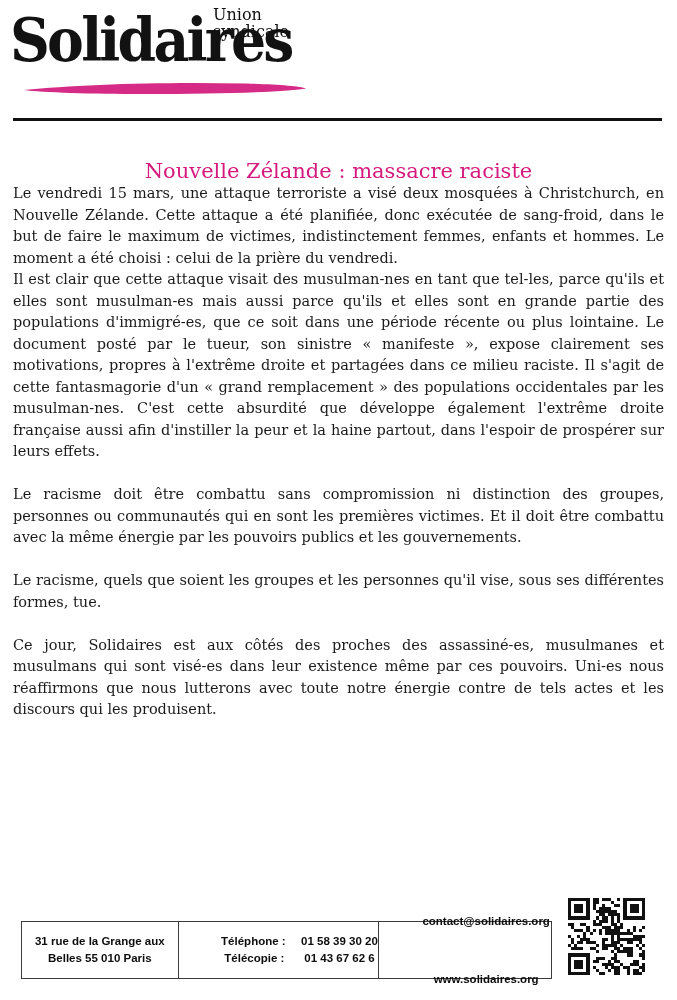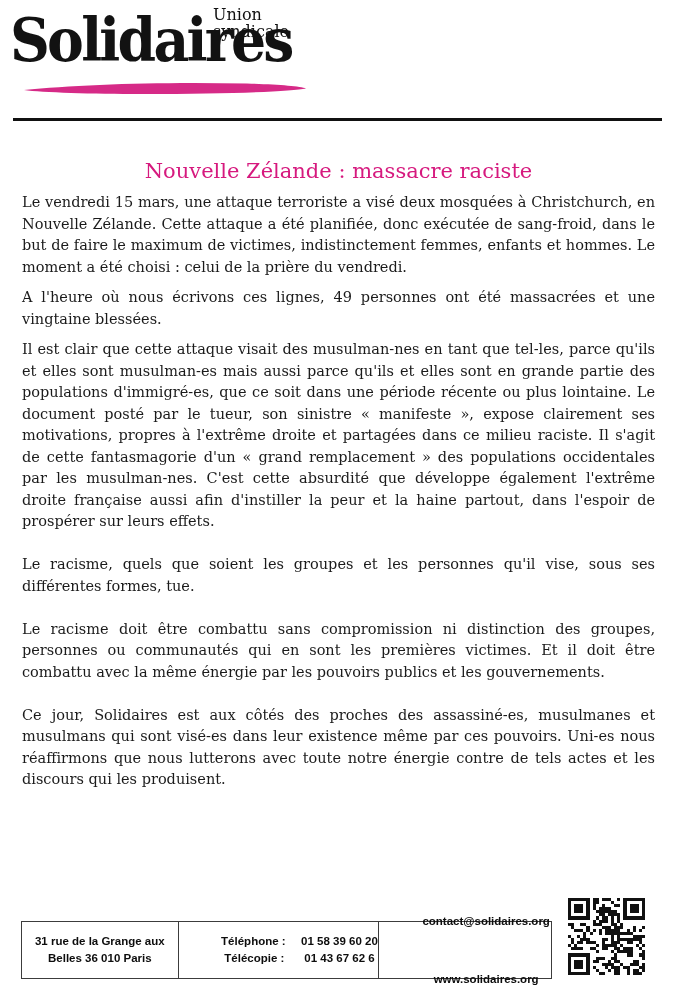--- a/index.html
+++ b/index.html
@@ -53,21 +53,21 @@
     font-weight:normal; font-size:21px;
     color:#d6197e;
   }
 
   
   .body-text {
     position:absolute; top:183px; left:13px; width:651px;
     font-size:14.5px; line-height:21.5px;
     text-align:justify;
   }
-  .body-text p { margin:9px; }
+  .body-text p { margin:0; }
   .body-text p.gap { margin-top:21.5px; }
 
   
   .footer-table {
     position:absolute; top:921px; left:21px;
     width:531px; height:58px;
     display:flex;
     border:1.5px solid #3c3c3c;
     box-sizing:border-box;
     font-family:"Liberation Sans", sans-serif;
@@ -102,36 +102,35 @@
   </div>
 
 
   <div class="top-rule"></div>
 </div>
 
 <h1 class="doc-title">Nouvelle Zélande : massacre raciste</h1>
 
 <div class="body-text">
   <p>Le vendredi 15 mars, une attaque terroriste a visé deux mosquées à Christchurch, en Nouvelle Zélande. Cette attaque a été planifiée, donc exécutée de sang-froid, dans le but de faire le maximum de victimes, indistinctement femmes, enfants et hommes. Le moment a été choisi : celui de la prière du vendredi.</p>
-  <p>A l'heure où nous écrivons ces lignes, 49 personnes ont été massacrées et une vingtaine blessées.</p>
   <p>Il est clair que cette attaque visait des musulman-nes en tant que tel-les, parce qu'ils et elles sont musulman-es mais aussi parce qu'ils et elles sont en grande partie des populations d'immigré-es, que ce soit dans une période récente ou plus lointaine. Le document posté par le tueur, son sinistre « manifeste », expose clairement ses motivations, propres à l'extrême droite et partagées dans ce milieu raciste. Il s'agit de cette fantasmagorie d'un « grand remplacement » des populations occidentales par les musulman-nes. C'est cette absurdité que développe également l'extrême droite française aussi afin d'instiller la peur et la haine partout, dans l'espoir de prospérer sur leurs effets.</p>
+  <p class="gap">Le racisme doit être combattu sans compromission ni distinction des groupes, personnes ou communautés qui en sont les premières victimes. Et il doit être combattu avec la même énergie par les pouvoirs publics et les gouvernements.</p>
   <p class="gap">Le racisme, quels que soient les groupes et les personnes qu'il vise, sous ses différentes formes, tue.</p>
-  <p class="gap">Le racisme doit être combattu sans compromission ni distinction des groupes, personnes ou communautés qui en sont les premières victimes. Et il doit être combattu avec la même énergie par les pouvoirs publics et les gouvernements.</p>
   <p class="gap">Ce jour, Solidaires est aux côtés des proches des assassiné-es, musulmanes et musulmans qui sont visé-es dans leur existence même par ces pouvoirs. Uni-es nous réaffirmons que nous lutterons avec toute notre énergie contre de tels actes et les discours qui les produisent.</p>
 </div>
 
 <div class="footer-table">
   <div class="footer-cell cell-address">
     <span>31 rue de la Grange aux</span>
-    <span>Belles 36 010 Paris</span>
+    <span>Belles 55 010 Paris</span>
   </div>
   <div class="footer-cell cell-phones">
     <div class="phone-row">
       <span>Téléphone :</span>
-      <span>01 58 39 60 20</span>
+      <span>01 58 39 30 20</span>
     </div>
     <div class="phone-row">
       <span>Télécopie :</span>
       <span>01 43 67 62 6</span>
     </div>
   </div>
   <div class="footer-cell cell-contact">
     <span>contact@solidaires.org</span>
     <span>www.solidaires.org</span>
   </div>

